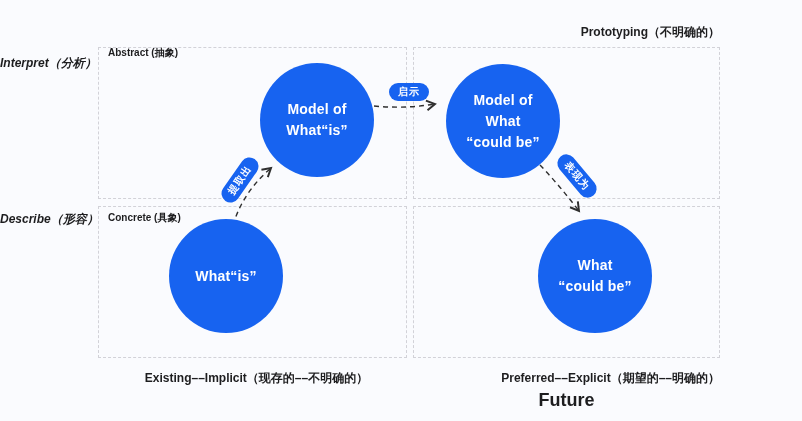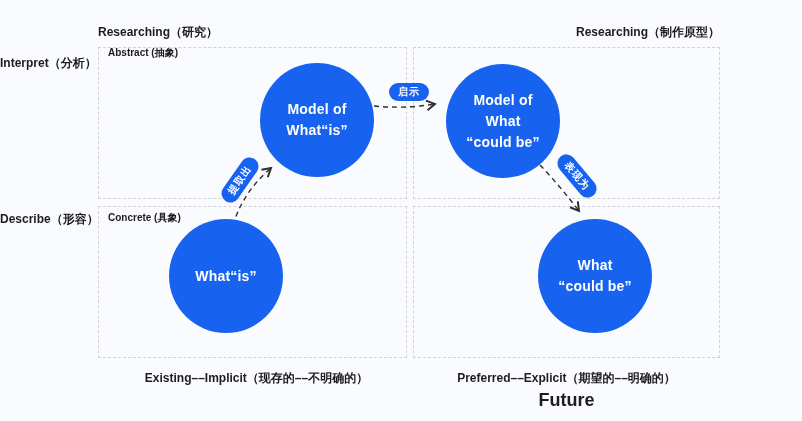--- a/index.html
+++ b/index.html
@@ -20,21 +20,21 @@
   .q-tr{left:413px;top:47px;width:307px;height:152px;}
   .q-bl{left:98px;top:206px;width:309px;height:152px;}
   .q-br{left:413px;top:206px;width:307px;height:152px;}
   .hdr{
     position:absolute;top:24px;font-size:12px;font-weight:700;white-space:nowrap;
   }
   .hdr-left{left:98px;}
   .hdr-right{right:82px;}
   .side-label{
     position:absolute;left:0;width:94px;text-align:right;
-    font-size:12px;font-weight:700;white-space:nowrap;
+    font-size:12px;font-weight:700;white-space:nowrap;font-style:italic;
   }
   .side-top{top:55px;}
   .side-bottom{top:211px;}
   .inner-tag{
     position:absolute;left:108px;font-size:10px;font-weight:700;white-space:nowrap;
   }
   .tag-top{top:46px;}
   .tag-bottom{top:211px;}
   .circle{
     position:absolute;width:114px;height:114px;border-radius:50%;
@@ -53,32 +53,31 @@
     border-radius:999px;white-space:nowrap;letter-spacing:1px;
   }
   .pill-extract{left:240px;top:180px;transform:translate(-50%,-50%) rotate(-55deg);}
   .pill-insight{left:409px;top:92px;transform:translate(-50%,-50%);}
   .pill-express{left:577px;top:176px;transform:translate(-50%,-50%) rotate(50deg);}
   .arrows{position:absolute;left:0;top:0;pointer-events:none;}
   .footer-caption{
     position:absolute;top:370px;font-size:12px;font-weight:700;text-align:center;white-space:nowrap;
   }
   .fc-left{left:102px;width:309px;}
-  .fc-right{left:413px;width:307px;}
+  .fc-right{left:413px;width:307px;text-align:right;}
   .axis-label{
     position:absolute;top:390px;font-size:18px;font-weight:600;text-align:center;white-space:nowrap;
   }
 </style>
 </head>
 <body style="--accent: #1763f0; --background: #fafbfe; --border: #d2d2d8; --text: #1d1d1f; --arrow: #2f2f2f;">
 
 <div class="canvas">
 
-  <div class="hdr hdr-left">Researching（研究）</div>
-  <div class="hdr hdr-right">Researching（制作原型）</div>
+  <div class="hdr hdr-right">Prototyping（不明确的）</div>
 
   <div class="side-label side-top">Interpret（分析）</div>
   <div class="side-label side-bottom">Describe（形容）</div>
 
   <div class="quadrant q-tl"></div>
   <div class="quadrant q-tr"></div>
   <div class="quadrant q-bl"></div>
   <div class="quadrant q-br"></div>
 
   <div class="inner-tag tag-top">Abstract (抽象)</div>

